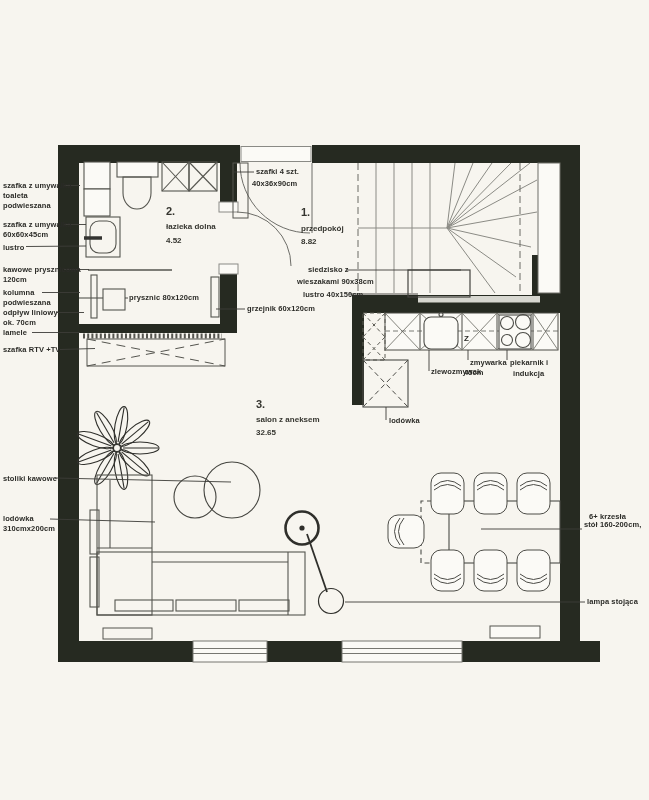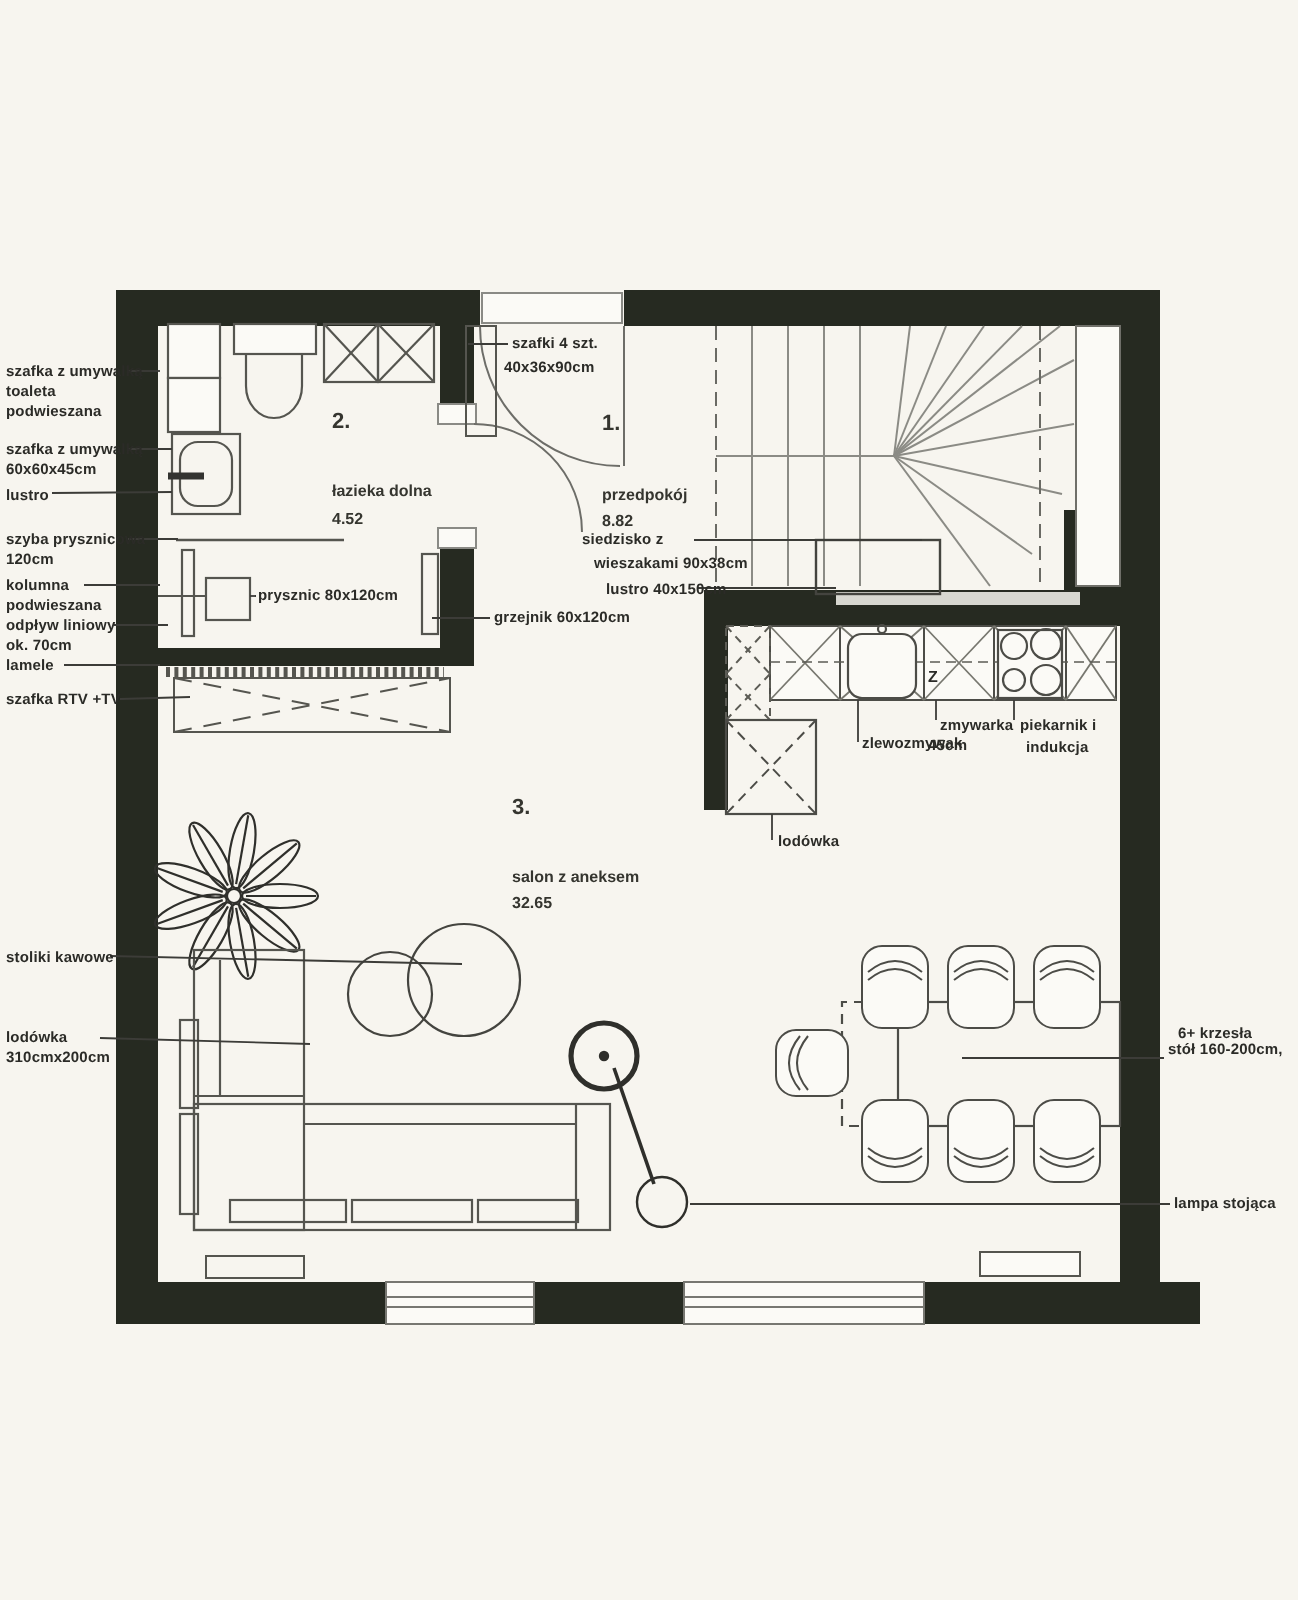--- a/index.html
+++ b/index.html
@@ -6,21 +6,21 @@
   #canvas{
     position:relative;width:649px;height:800px;background:#f7f5ef;
     font-family:"Liberation Sans",sans-serif;overflow:hidden;
   }
   svg{position:absolute;left:0;top:0;}
   .lbl{
     position:absolute;font:600 7.5px/9.5px "Liberation Sans",sans-serif;
     color:#2b2b27;white-space:nowrap;letter-spacing:.1px;text-align:center;
   }
   .room-num{font:600 11px/12px "Liberation Sans",sans-serif;color:#35352f;}
-  .room-txt{font:600 8px/10px "Liberation Sans",sans-serif;color:#35352f;margin-top:19px;}
+  .room-txt{font:600 8px/10px "Liberation Sans",sans-serif;color:#35352f;}
   .mark{font:600 8px/9px "Liberation Sans",sans-serif;color:#2b2b27;}
 </style>
 </head>
 <body>
 
 <div id="canvas">
 
 <svg width="649" height="800" viewBox="0 0 649 800">
 
   <g fill="#262a21" stroke="none">
@@ -298,21 +298,21 @@
 
 <div class="lbl" style="left:3px;top:181px">szafka z umywalką</div>
 <div class="lbl" style="left:3px;top:191px">toaleta</div>
 <div class="lbl" style="left:3px;top:201px">podwieszana</div>
 
 <div class="lbl" style="left:3px;top:220px">szafka z umywalką</div>
 <div class="lbl" style="left:3px;top:230px">60x60x45cm</div>
 
 <div class="lbl" style="left:3px;top:243px">lustro</div>
 
-<div class="lbl" style="left:3px;top:265px">szyba prysznicowa</div>
+<div class="lbl" style="left:3px;top:265px">kawowe prysznicowa</div>
 <div class="lbl" style="left:3px;top:275px">120cm</div>
 
 <div class="lbl" style="left:3px;top:288px">kolumna</div>
 <div class="lbl" style="left:3px;top:298px">podwieszana</div>
 <div class="lbl" style="left:3px;top:308px">odpływ liniowy</div>
 <div class="lbl" style="left:3px;top:318px">ok. 70cm</div>
 
 <div class="lbl" style="left:3px;top:328px">lamele</div>
 <div class="lbl" style="left:3px;top:345px">szafka RTV +TV</div>
 
@@ -320,21 +320,21 @@
 <div class="lbl" style="left:3px;top:514px">lodówka</div>
 <div class="lbl" style="left:3px;top:524px">310cmx200cm</div>
 
 <div class="lbl" style="left:584px;top:520px">stół 160-200cm,</div>
 <div class="lbl" style="left:589px;top:512px">6+ krzesła</div>
 <div class="lbl" style="left:587px;top:597px">lampa stojąca</div>
 
 <div class="lbl" style="left:256px;top:167px">szafki 4 szt.</div>
 <div class="lbl" style="left:252px;top:179px">40x36x90cm</div>
 
-<div class="lbl" style="left:291px;top:265px">siedzisko z</div>
+<div class="lbl" style="left:308px;top:265px">siedzisko z</div>
 <div class="lbl" style="left:297px;top:277px">wieszakami 90x38cm</div>
 <div class="lbl" style="left:303px;top:290px">lustro 40x150cm</div>
 <div class="lbl" style="left:247px;top:304px">grzejnik  60x120cm</div>
 <div class="lbl" style="left:129px;top:293px">prysznic 80x120cm</div>
 
 <div class="lbl" style="left:431px;top:367px">zlewozmywak</div>
 <div class="lbl" style="left:470px;top:358px">zmywarka</div>
 <div class="lbl" style="left:464px;top:368px">45cm</div>
 <div class="mark" style="position:absolute;left:464px;top:334px">Z</div>
 <div class="lbl" style="left:510px;top:358px">piekarnik i</div>

